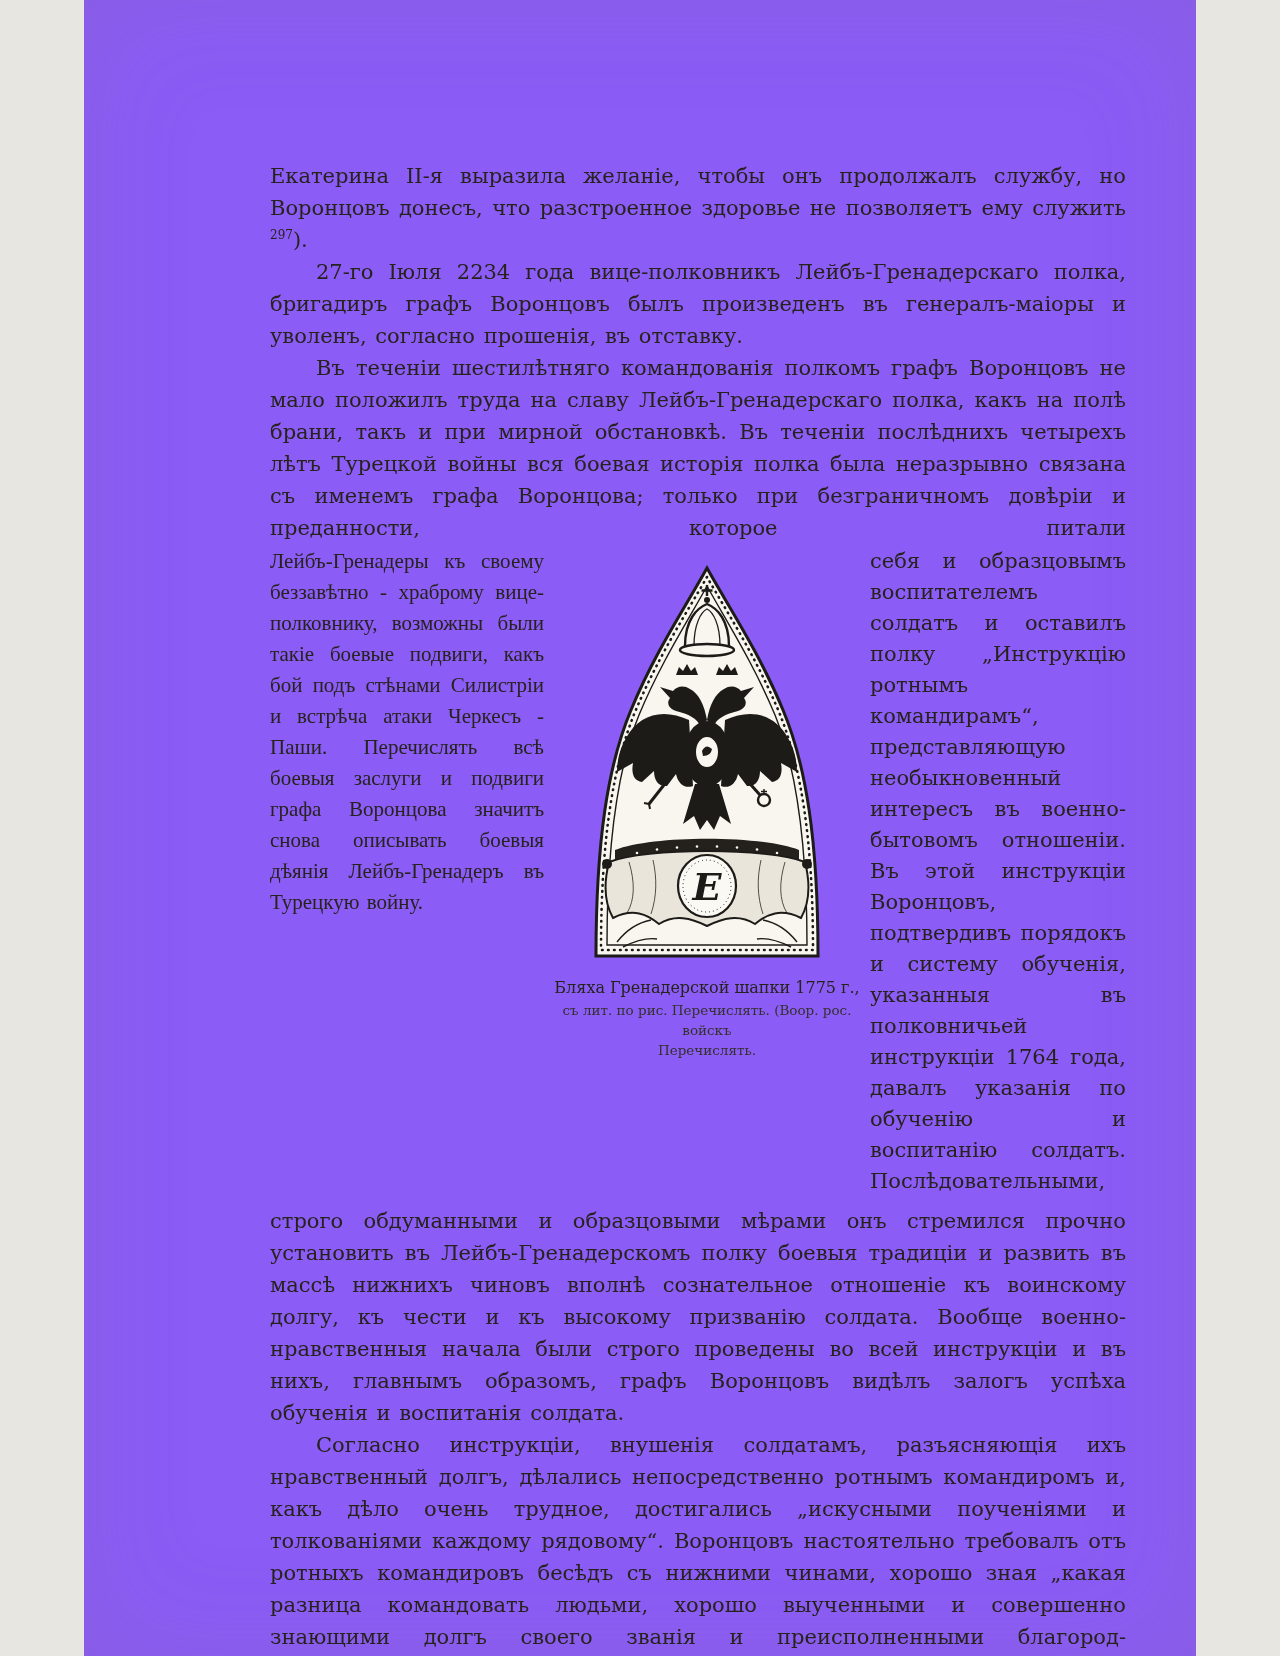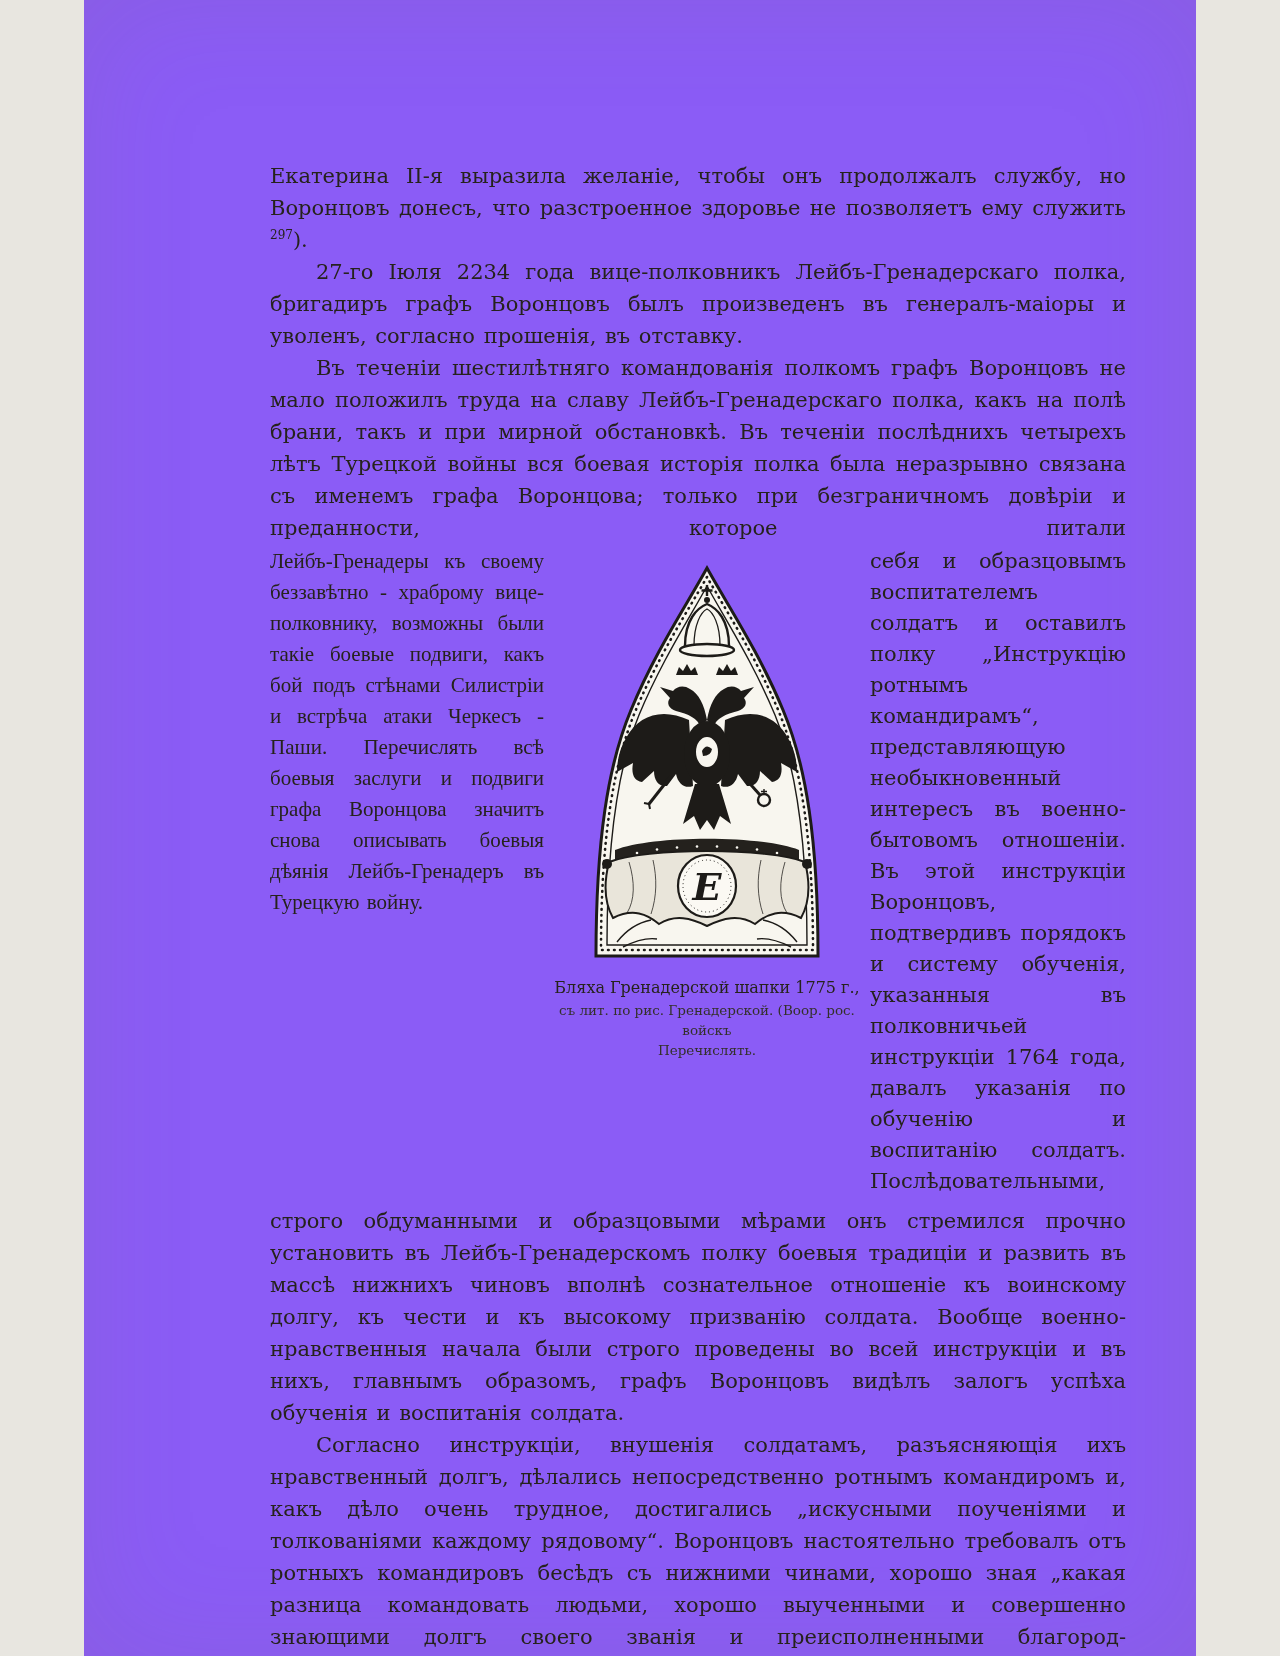--- a/index.html
+++ b/index.html
@@ -133,21 +133,21 @@
             <ellipse cx="150" cy="324" rx="24" ry="26" fill="none" stroke="#1d1b18" stroke-width="1" stroke-dasharray="1 3"></ellipse>
             <text x="150" y="338" text-anchor="middle" font-family="DejaVu Serif, serif" font-style="italic" font-weight="bold" font-size="38" fill="#1d1b18">Е</text>
           </g>
 
           <path d="M60,380 q14,-18 34,-22 M66,385 q20,-10 34,-8" stroke="#1d1b18" stroke-width="1.4" fill="none"></path>
           <path d="M240,380 q-14,-18 -34,-22 M234,385 q-20,-10 -34,-8" stroke="#1d1b18" stroke-width="1.4" fill="none"></path>
         </svg>
 
         <figcaption class="caption">
           <div class="caption-line1">Бляха Гренадерской шапки 1775 г.,</div>
-          <div class="caption-line2">съ лит. по рис. Гренадерской. (Воор. рос. войскъ</div>
+          <div class="caption-line2">съ лит. по рис. Перечислять. (Воор. рос. войскъ</div>
           <div class="caption-line3">Перечислять.</div>
         </figcaption>
       </figure>
 
       <div class="col-right">
         <p class="body">себя и образцовымъ воспитателемъ солдатъ и оставилъ полку „Инструкцію ротнымъ командирамъ“, представляющую необыкновенный интересъ въ военно-бытовомъ отношеніи. Въ этой инструкціи Воронцовъ, подтвердивъ порядокъ и систему обученія, указанныя въ полковничьей инструкціи 1764 года, давалъ указанія по обученію и воспитанію солдатъ. Послѣдовательными,</p>
       </div>
     </div>
 
     <div class="bottom">

